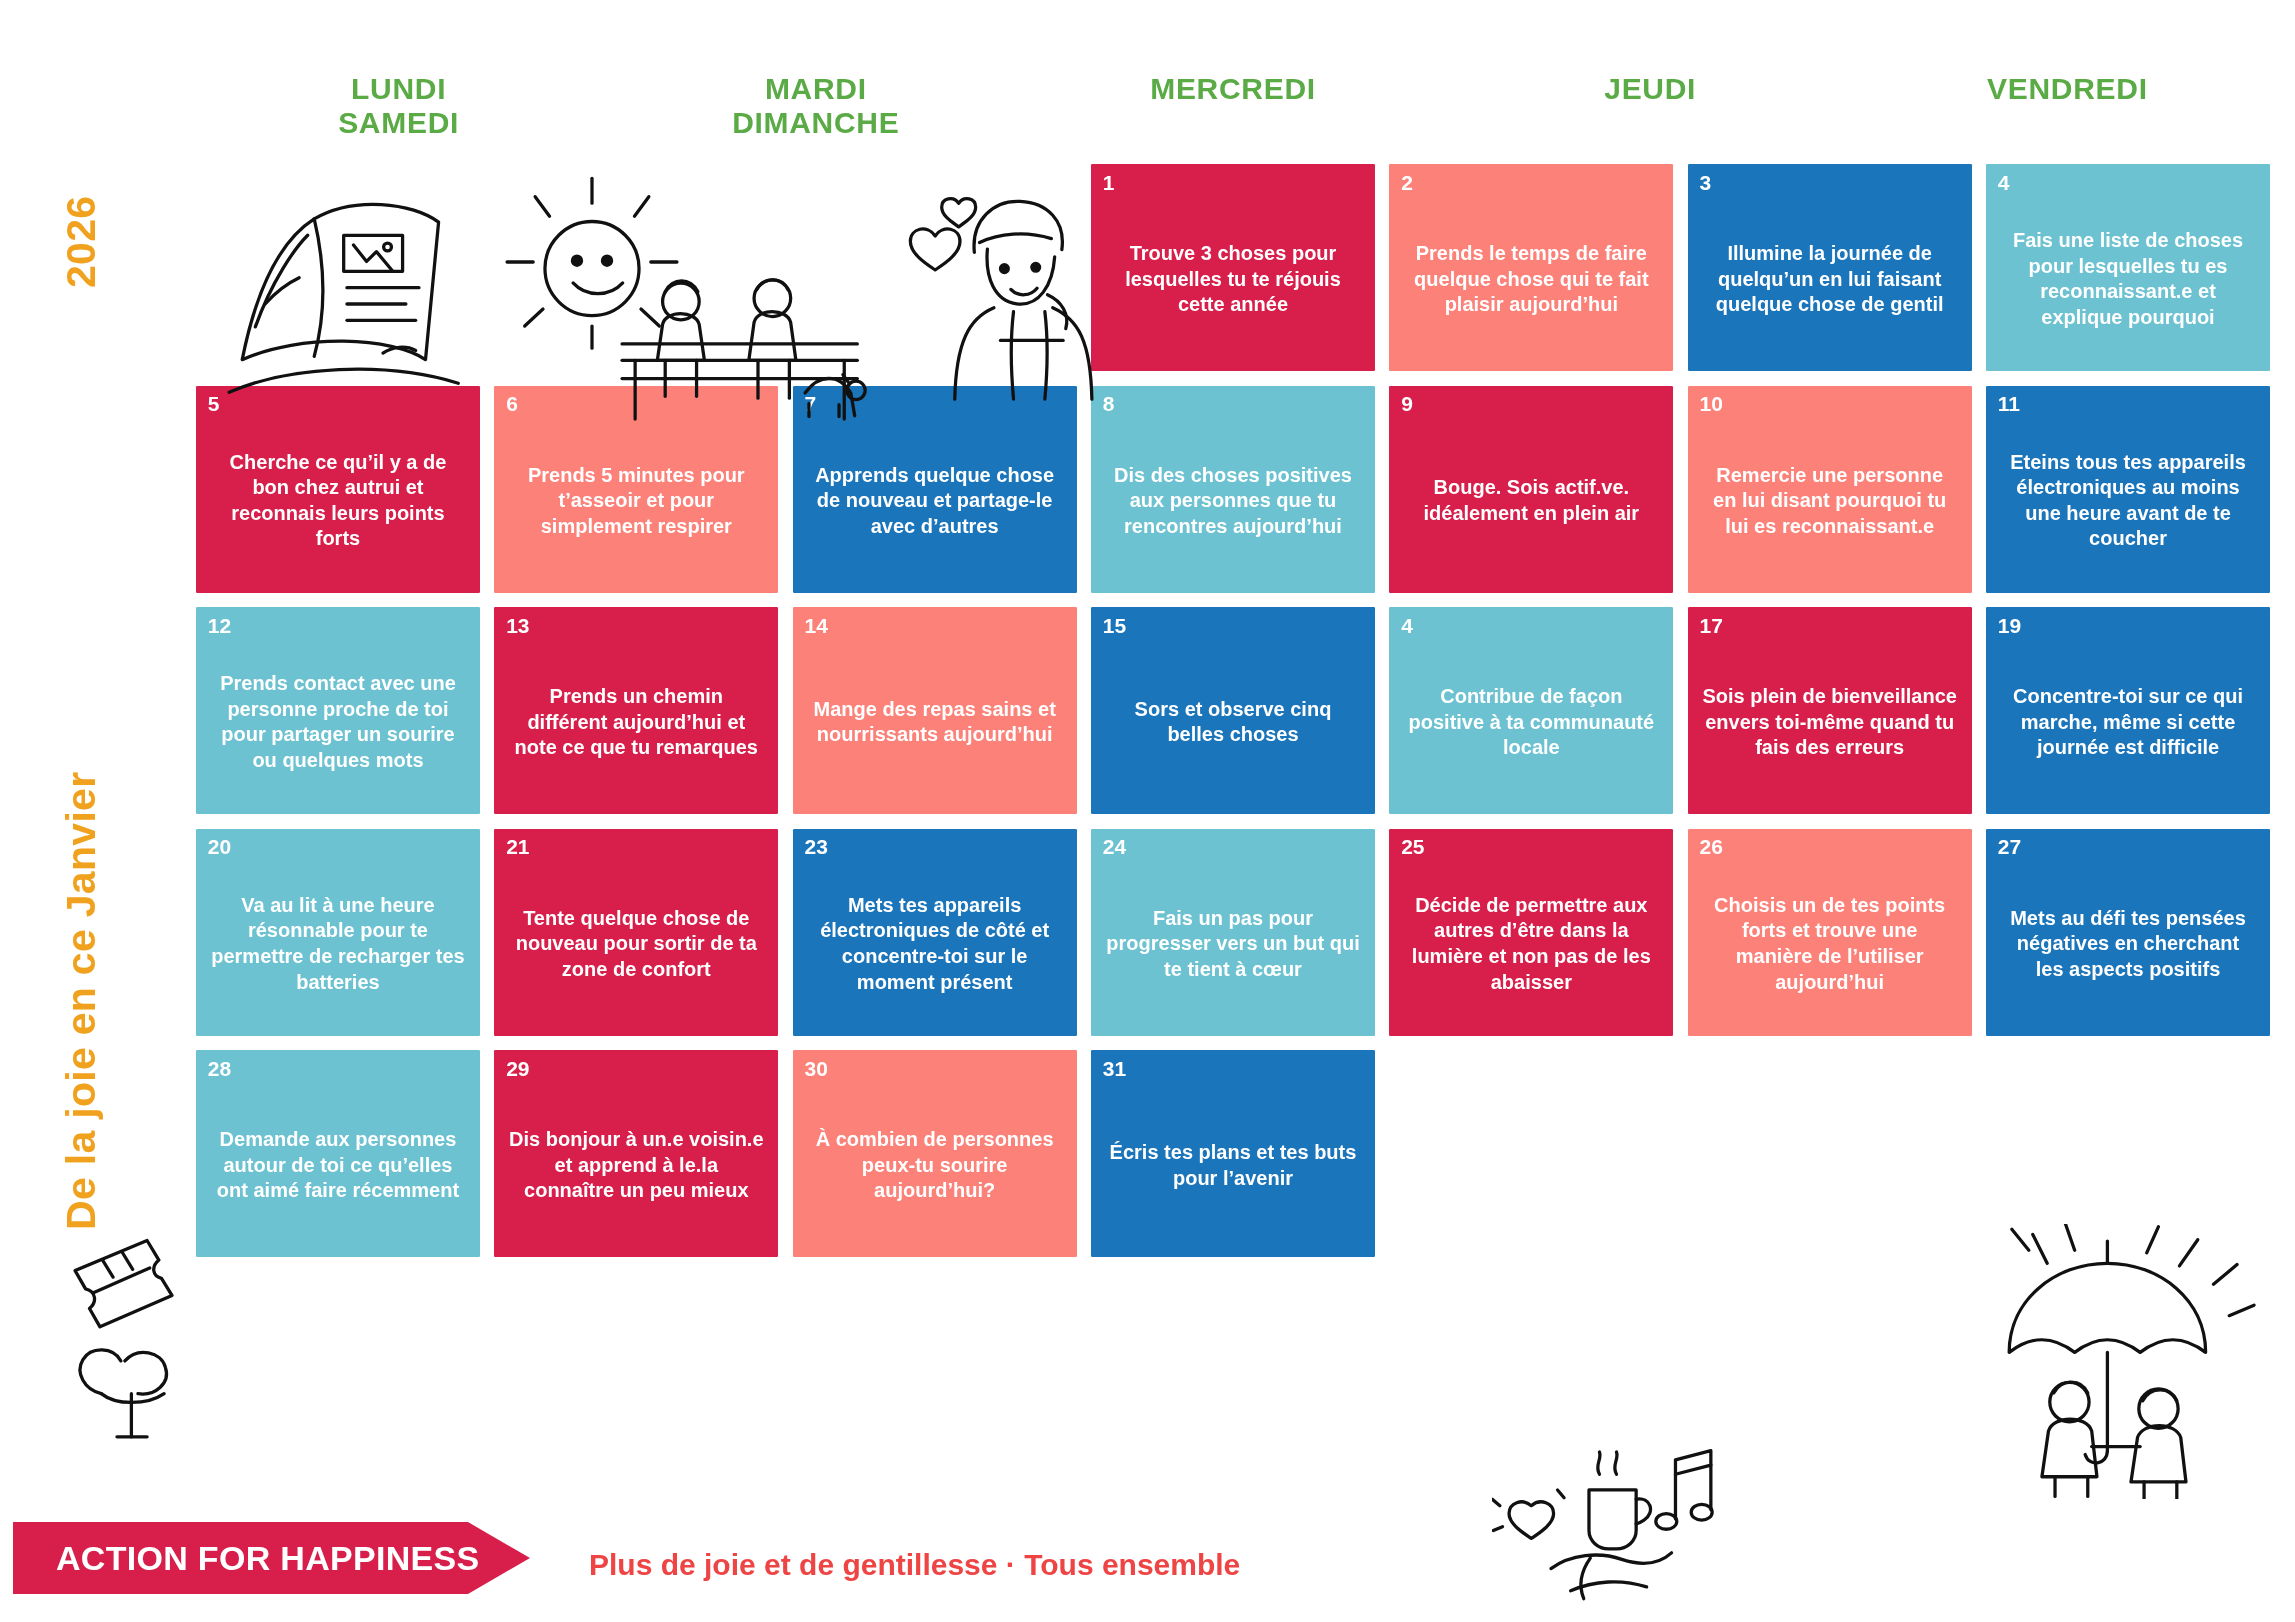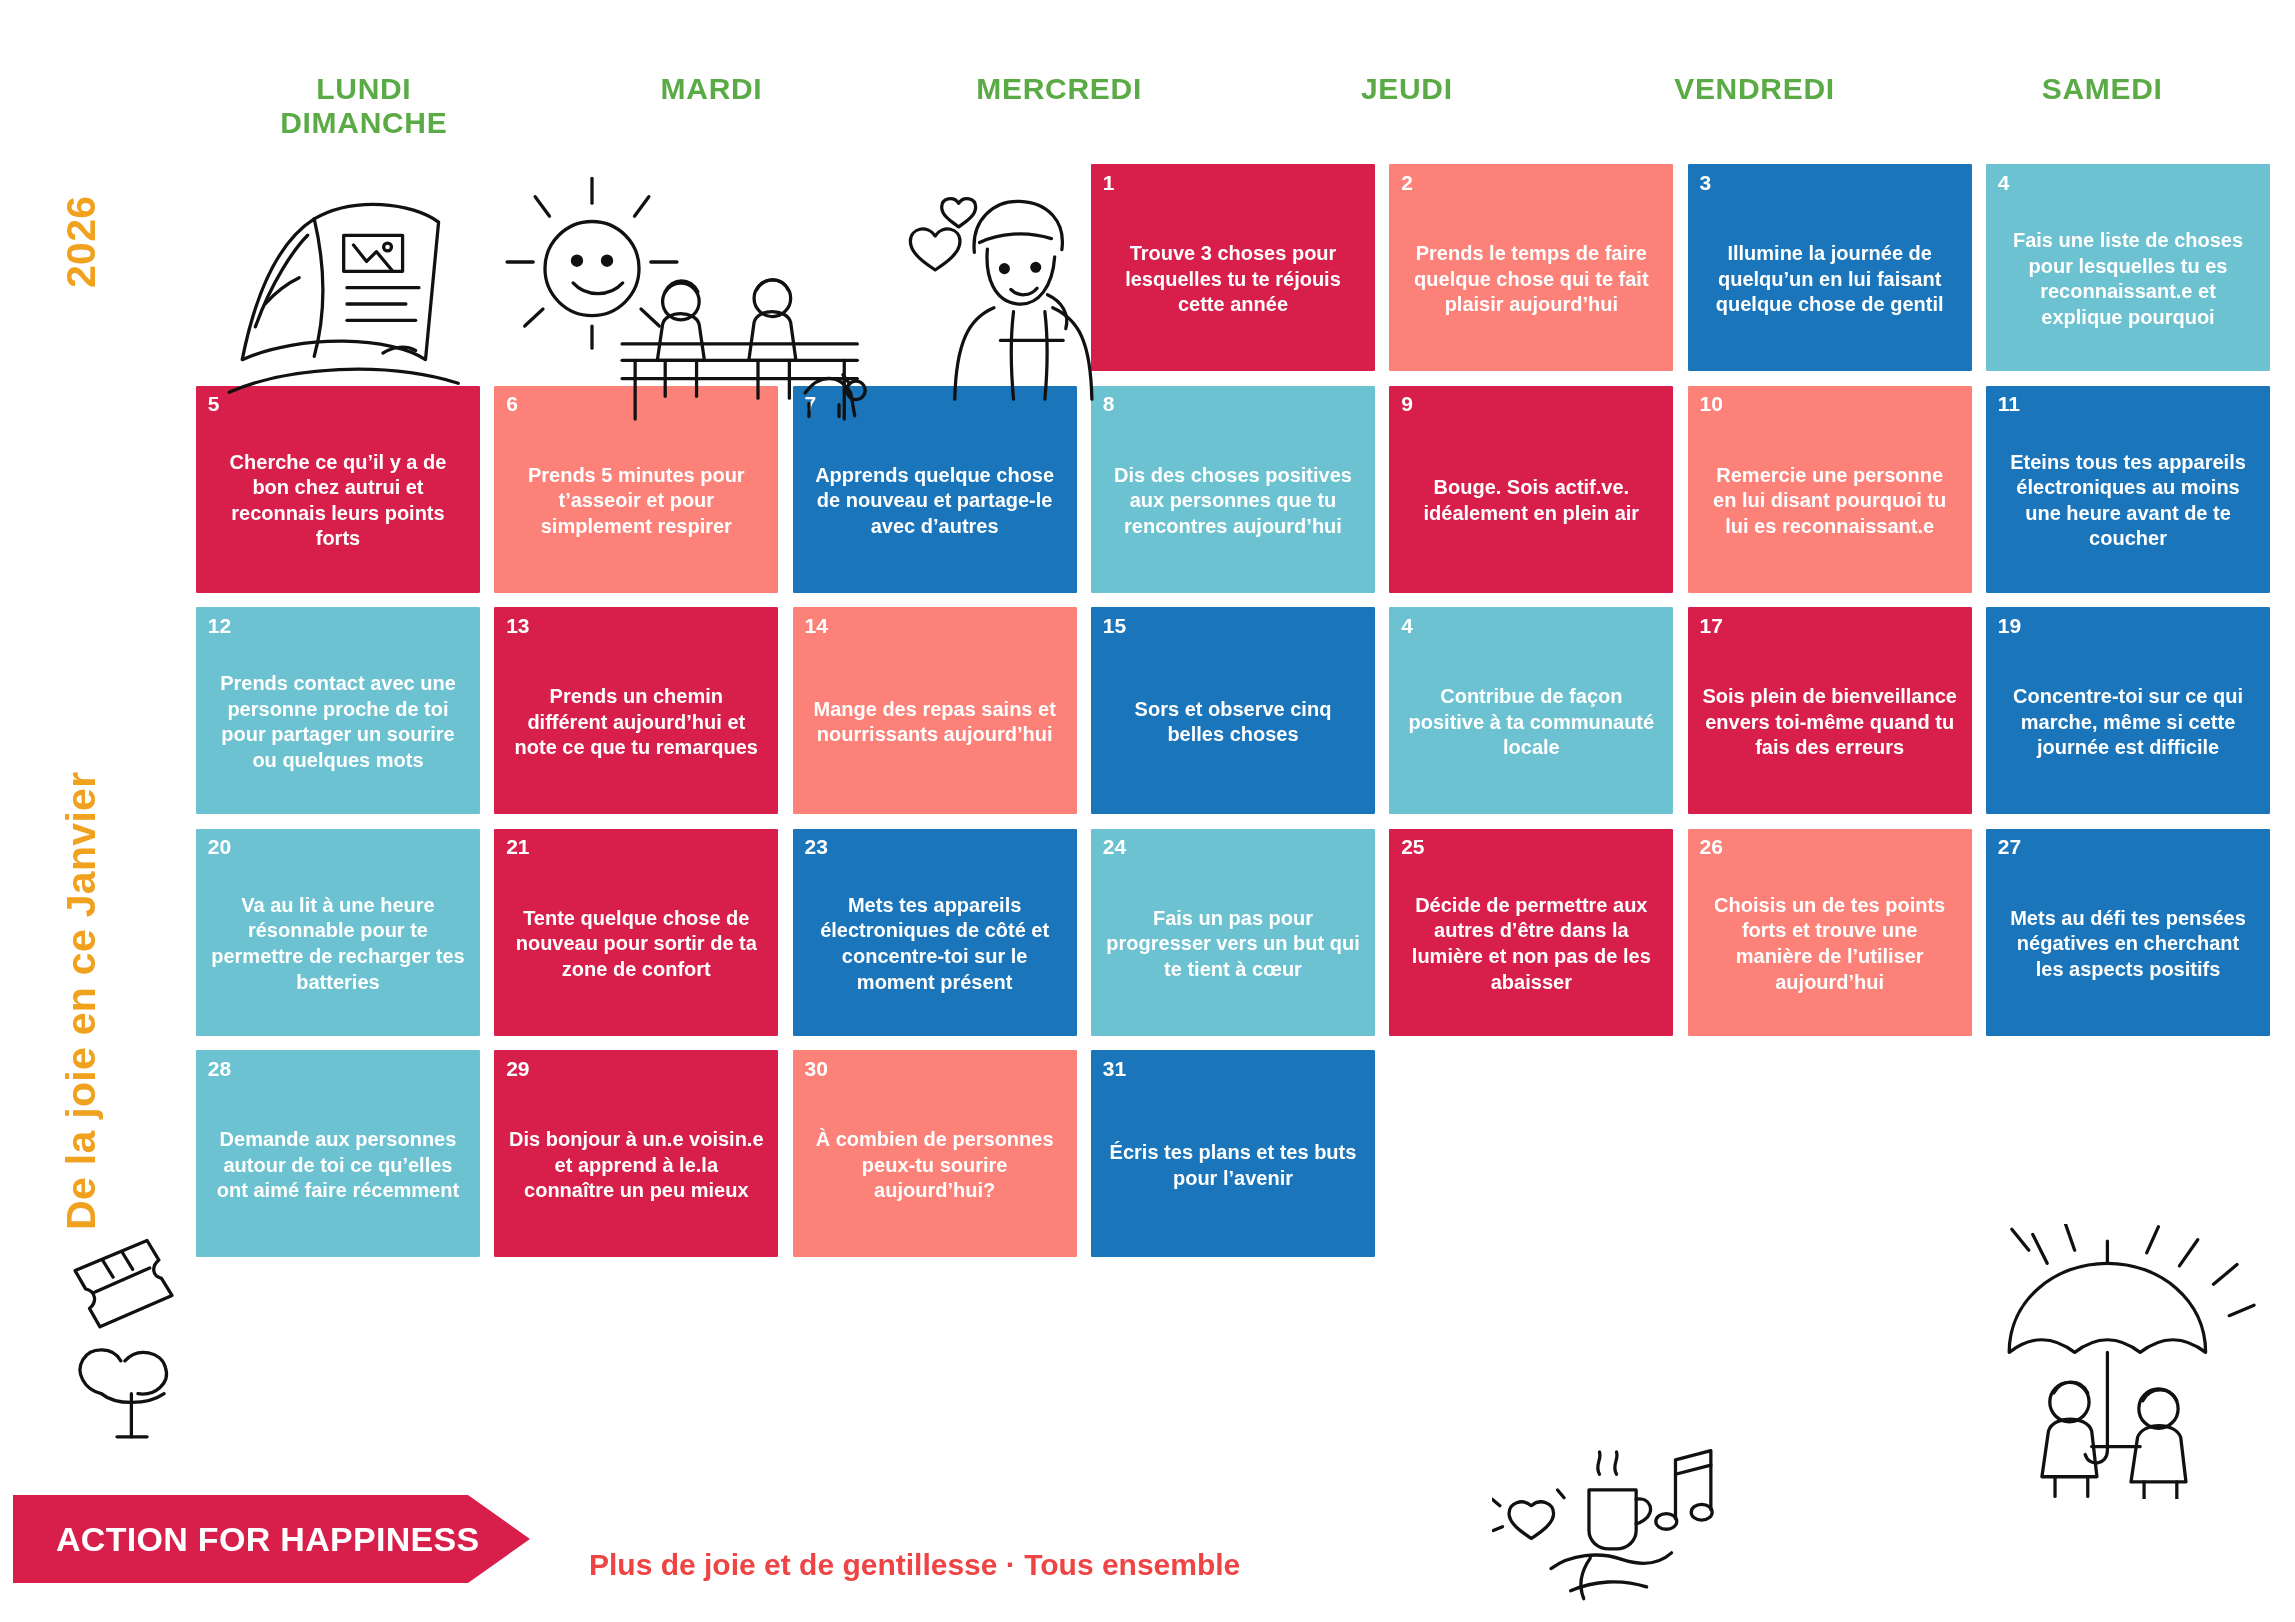--- a/index.html
+++ b/index.html
@@ -52,21 +52,21 @@
     color: #f0a11e;
   }
 
   
   .dayheaders {
     position: absolute;
     left: 196px;
     top: 72px;
     width: 2074px;
     display: grid;
-    grid-template-columns: repeat(6, 1fr);
+    grid-template-columns: repeat(5, 1fr);
     column-gap: 12px;
   }
   .dayheader {
     text-align: center;
     color: #5aaa46;
     font-size: 30px;
     font-weight: bold;
     letter-spacing: 0.7px;
   }
 
@@ -126,22 +126,22 @@
   .doodle {
     position: absolute;
     pointer-events: none;
   }
   .doodle svg { display: block; }
 
   
   .footer-banner {
     position: absolute;
     left: 13px;
-    bottom: 40px;
-    height: 88px;
+    bottom: 29px;
+    height: 72px;
     width: 517px;
   }
   .footer-banner .bar {
     position: absolute;
     inset: 0;
     background: #d81e4a;
     clip-path: polygon(0 0, 88% 0, 100% 50%, 88% 100%, 0 100%);
   }
   .footer-banner .label {
     position: absolute;

